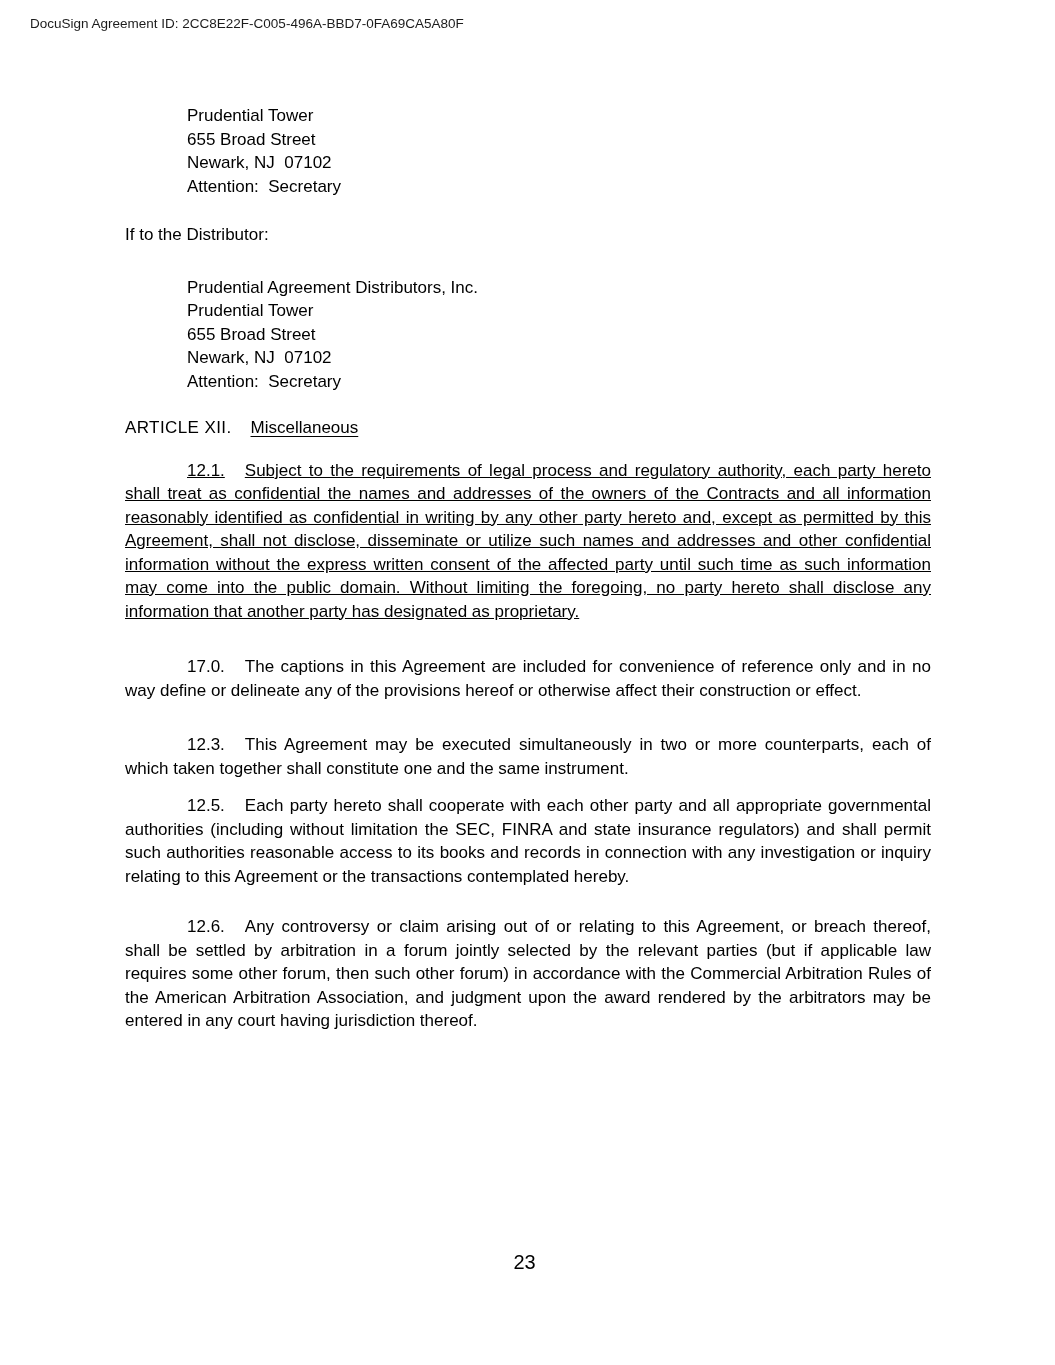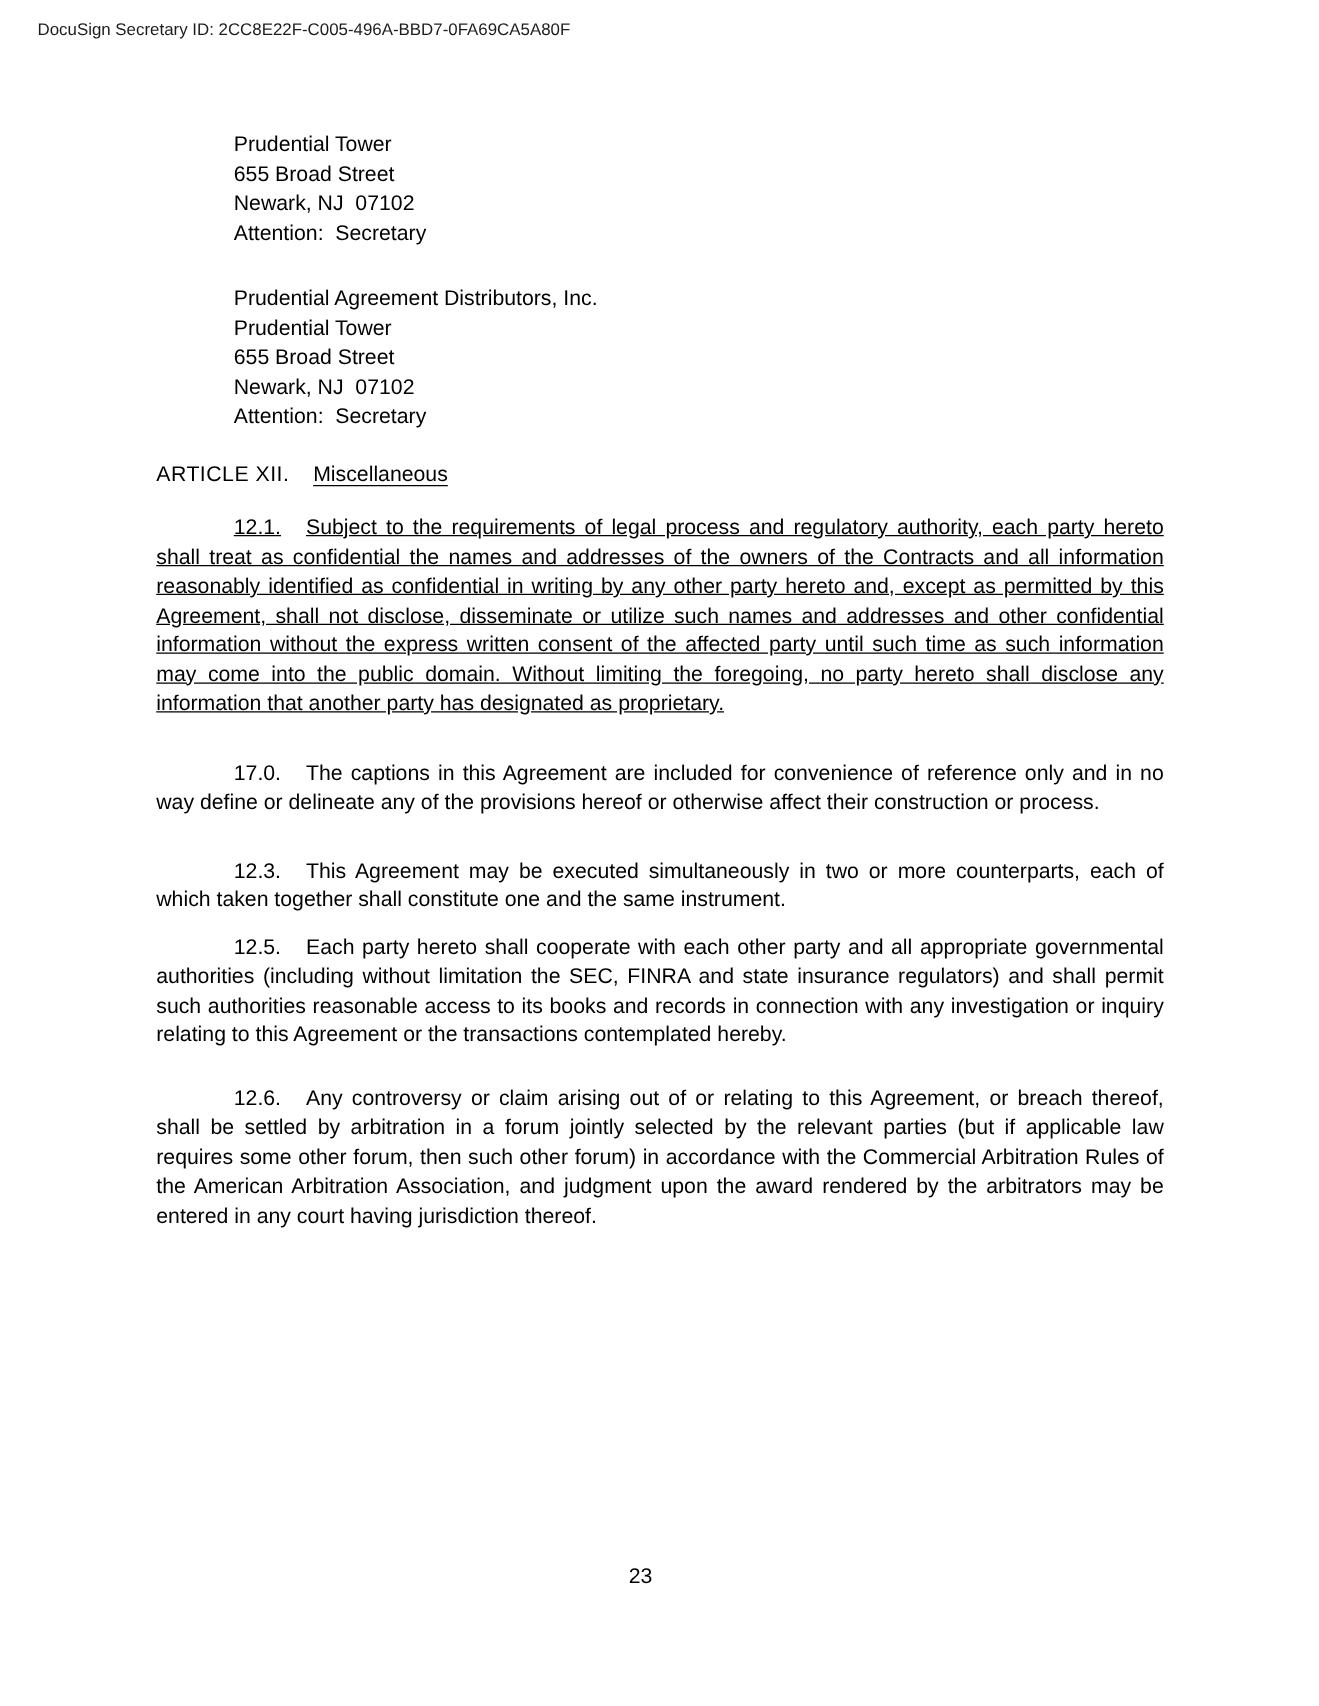--- a/index.html
+++ b/index.html
@@ -44,59 +44,60 @@
   .para .pnum { margin-right: 20px; }
   .para.m1 { margin-top: 19px; text-decoration: underline; }
   .para.m2 { margin-top: 32px; }
   .para.m3 { margin-top: 31px; }
   .para.m4 { margin-top: 22px; }
   .para.m5 { margin-top: 14px; }
   .para.m6 { margin-top: 27px; }
   .page-number {
     position: absolute;
     top: 1251px;
-    left: 0;
+    left: 12px;
     width: 1025px;
     text-align: center;
-    font-size: 17px;
+    font-size: 20px;
   }
 </style>
 </head>
 <body>
 
-<div class="docusign-header">DocuSign Secretary ID: 2CC8E22F-C005-496A-BBD7-0FA69CA5A80F</div>
+<div class="docusign-header">DocuSign Agreement ID: 2CC8E22F-C005-496A-BBD7-0FA69CA5A80F</div>
 
 <div class="doc-body">
 
   <div class="addr-block first">
     <div class="addr-line">Prudential Tower</div>
     <div class="addr-line">655 Broad Street</div>
     <div class="addr-line">Newark, NJ  07102</div>
     <div class="addr-line">Attention:  Secretary</div>
   </div>
 
+  <div class="if-to">If to the Distributor:</div>
 
   <div class="addr-block second">
     <div class="addr-line">Prudential Agreement Distributors, Inc.</div>
     <div class="addr-line">Prudential Tower</div>
     <div class="addr-line">655 Broad Street</div>
     <div class="addr-line">Newark, NJ  07102</div>
     <div class="addr-line">Attention:  Secretary</div>
   </div>
 
   <div class="article-heading">
     <span class="prefix">ARTICLE XII.</span><span class="title">Miscellaneous</span>
   </div>
 
   <div class="para m1">
     <span class="pnum">12.1.</span><span class="ptext">Subject to the requirements of legal process and regulatory authority, each party hereto shall treat as confidential the names and addresses of the owners of the Contracts and all information reasonably identified as confidential in writing by any other party hereto and, except as permitted by this Agreement, shall not disclose, disseminate or utilize such names and addresses and other confidential information without the express written consent of the affected party until such time as such information may come into the public domain.  Without limiting the foregoing, no party hereto shall disclose any information that another party has designated as proprietary.</span>
   </div>
 
   <div class="para m2">
-    <span class="pnum">17.0.</span><span class="ptext">The captions in this Agreement are included for convenience of reference only and in no way define or delineate any of the provisions hereof or otherwise affect their construction or process.</span>
+    <span class="pnum">17.0.</span><span class="ptext">The captions in this Agreement are included for convenience of reference only and in no way define or delineate any of the provisions hereof or otherwise affect their construction or effect.</span>
   </div>
 
   <div class="para m3">
     <span class="pnum">12.3.</span><span class="ptext">This Agreement may be executed simultaneously in two or more counterparts, each of which taken together shall constitute one and the same instrument.</span>
   </div>
 
 
   <div class="para m5">
     <span class="pnum">12.5.</span><span class="ptext">Each party hereto shall cooperate with each other party and all appropriate governmental authorities (including without limitation the SEC, FINRA and state insurance regulators) and shall permit such authorities reasonable access to its books and records in connection with any investigation or inquiry relating to this Agreement or the transactions contemplated hereby.</span>
   </div>

